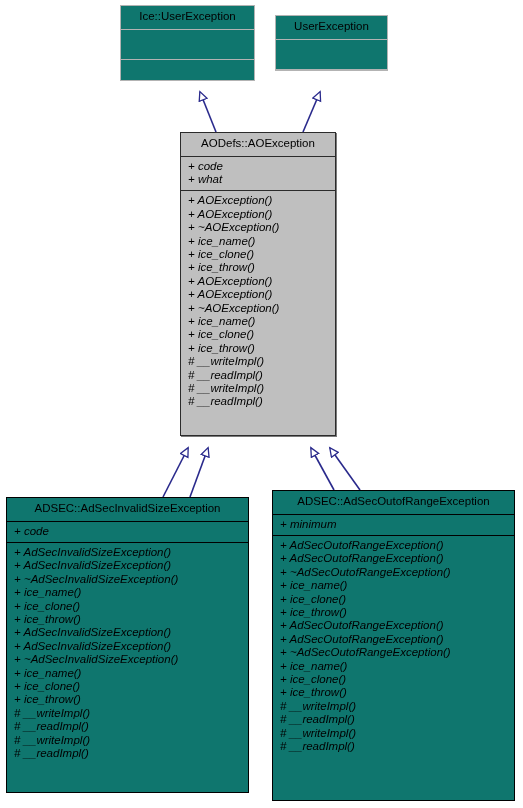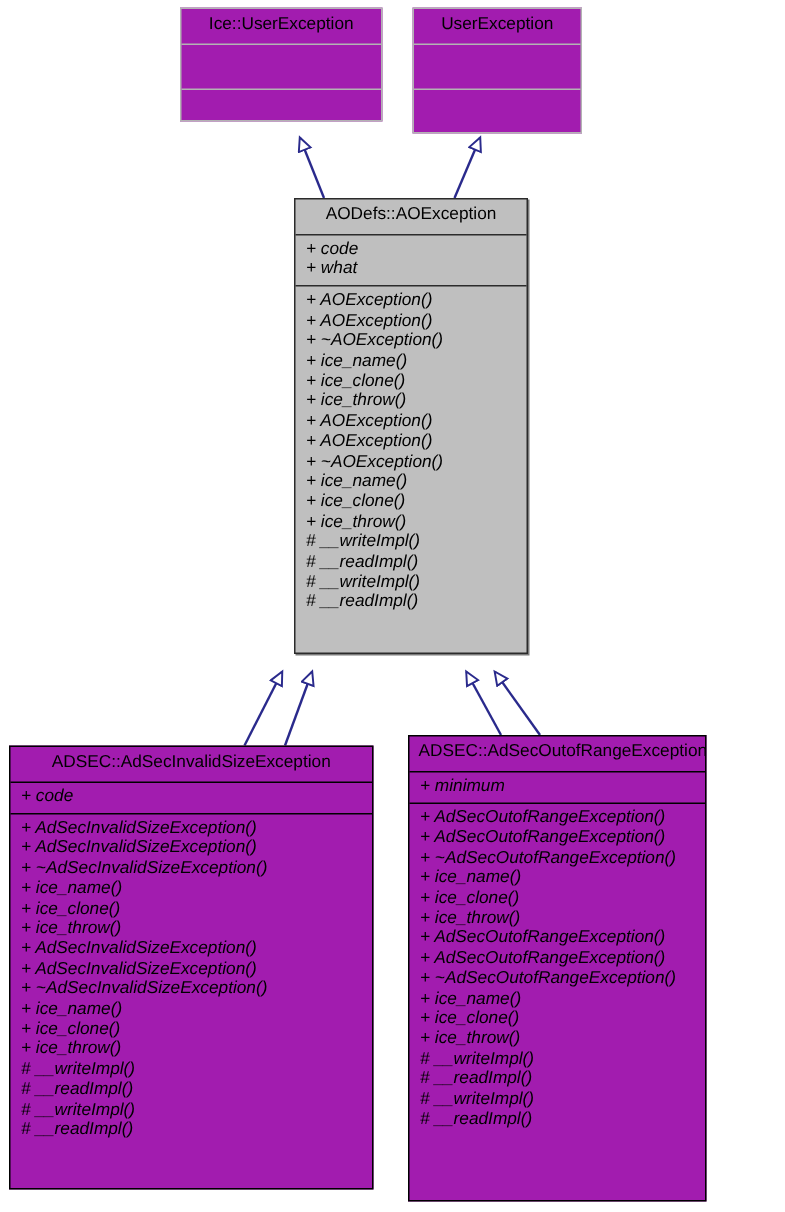--- a/index.html
+++ b/index.html
@@ -14,21 +14,21 @@
     position: relative;
     width: 523px;
     height: 808px;
     background: #ffffff;
     overflow: hidden;
   }
   .uml-class {
     position: absolute;
     box-sizing: border-box;
     border: 1px solid #000000;
-    background: #a21caf;
+    background: #0f766e;
     font-size: 11.5px;
     line-height: 13.5px;
     color: #000000;
   }
   .uml-class.filled {
     background: #bfbfbf;
     border: 1px solid #2b2b2b;
     box-shadow: 1px 1px 0 #7a7a7a;
   }
   .uml-class.light-border {
@@ -95,29 +95,29 @@
   </svg>
 
   <div class="uml-class light-border" style="left:120px; top:5px; width:135px; height:76px;">
     <div class="cls-title">Ice::UserException</div>
     <div class="cls-sep"></div>
     <div class="cls-attrs empty"></div>
     <div class="cls-sep"></div>
     <div class="cls-ops empty"></div>
   </div>
 
-  <div class="uml-class light-border" style="left:275px; top:5px; width:113px; height:84px;">
+  <div class="uml-class light-border" style="left:275px; top:15px; width:113px; height:56px;">
     <div class="cls-title">UserException</div>
     <div class="cls-sep"></div>
     <div class="cls-attrs empty"></div>
     <div class="cls-sep"></div>
     <div class="cls-ops empty"></div>
   </div>
 
-  <div class="uml-class filled" style="left:196px; top:132px; width:156px; height:304px;">
+  <div class="uml-class filled" style="left:180px; top:132px; width:156px; height:304px;">
     <div class="cls-title">AODefs::AOException</div>
     <div class="cls-sep"></div>
     <div class="cls-attrs">
       <div class="member">+ code</div>
       <div class="member">+ what</div>
     </div>
     <div class="cls-sep"></div>
     <div class="cls-ops">
       <div class="member">+ AOException()</div>
       <div class="member">+ AOException()</div>
@@ -158,21 +158,21 @@
       <div class="member">+ ice_name()</div>
       <div class="member">+ ice_clone()</div>
       <div class="member">+ ice_throw()</div>
       <div class="member"># __writeImpl()</div>
       <div class="member"># __readImpl()</div>
       <div class="member"># __writeImpl()</div>
       <div class="member"># __readImpl()</div>
     </div>
   </div>
 
-  <div class="uml-class" style="left:272px; top:490px; width:199px; height:311px;">
+  <div class="uml-class" style="left:272px; top:490px; width:243px; height:311px;">
     <div class="cls-title">ADSEC::AdSecOutofRangeException</div>
     <div class="cls-sep"></div>
     <div class="cls-attrs">
       <div class="member">+ minimum</div>
     </div>
     <div class="cls-sep"></div>
     <div class="cls-ops">
       <div class="member">+ AdSecOutofRangeException()</div>
       <div class="member">+ AdSecOutofRangeException()</div>
       <div class="member">+ ~AdSecOutofRangeException()</div>

